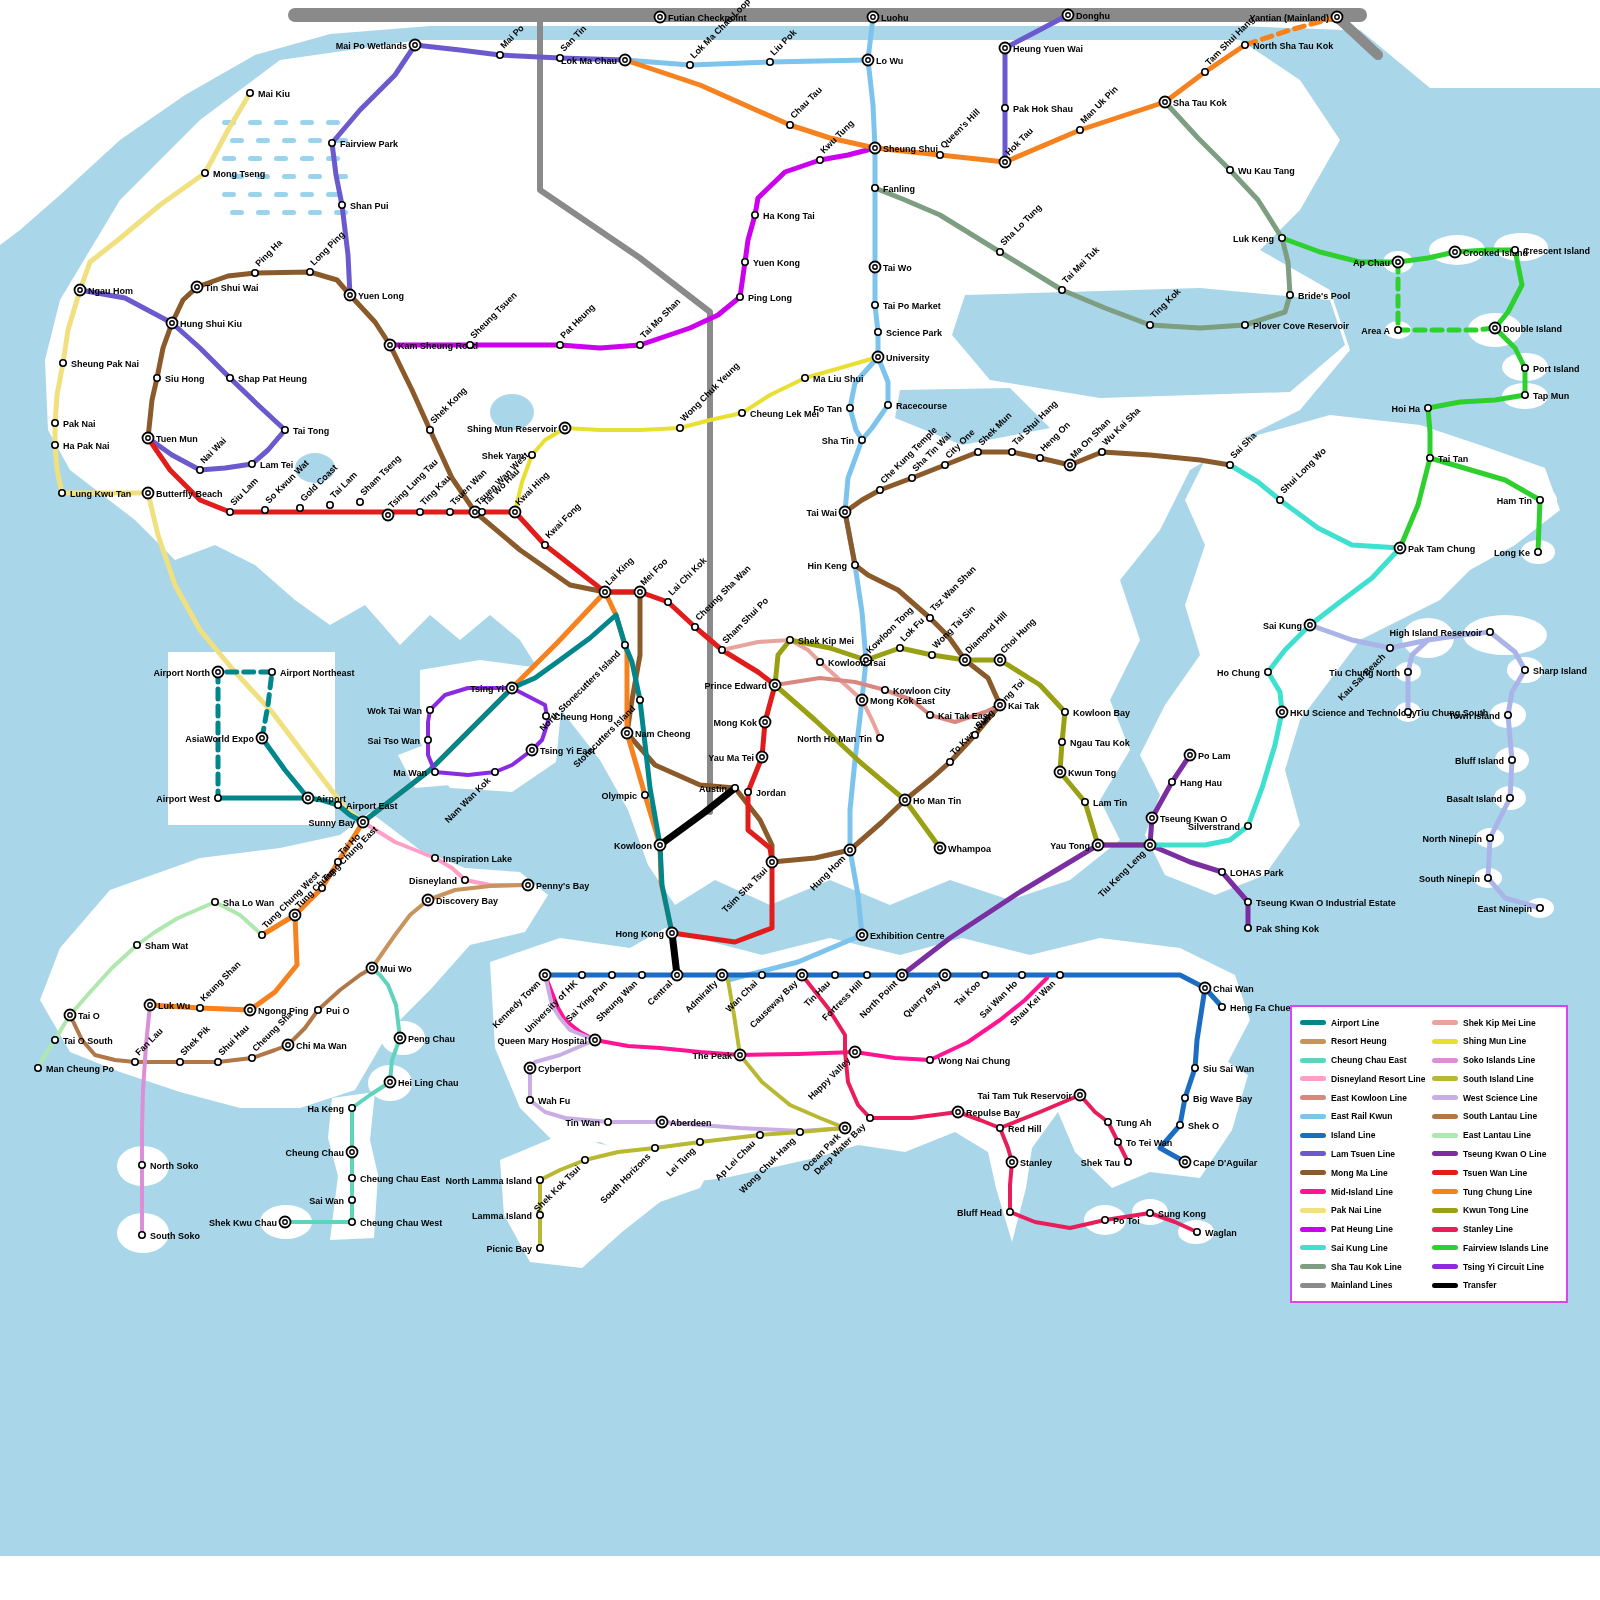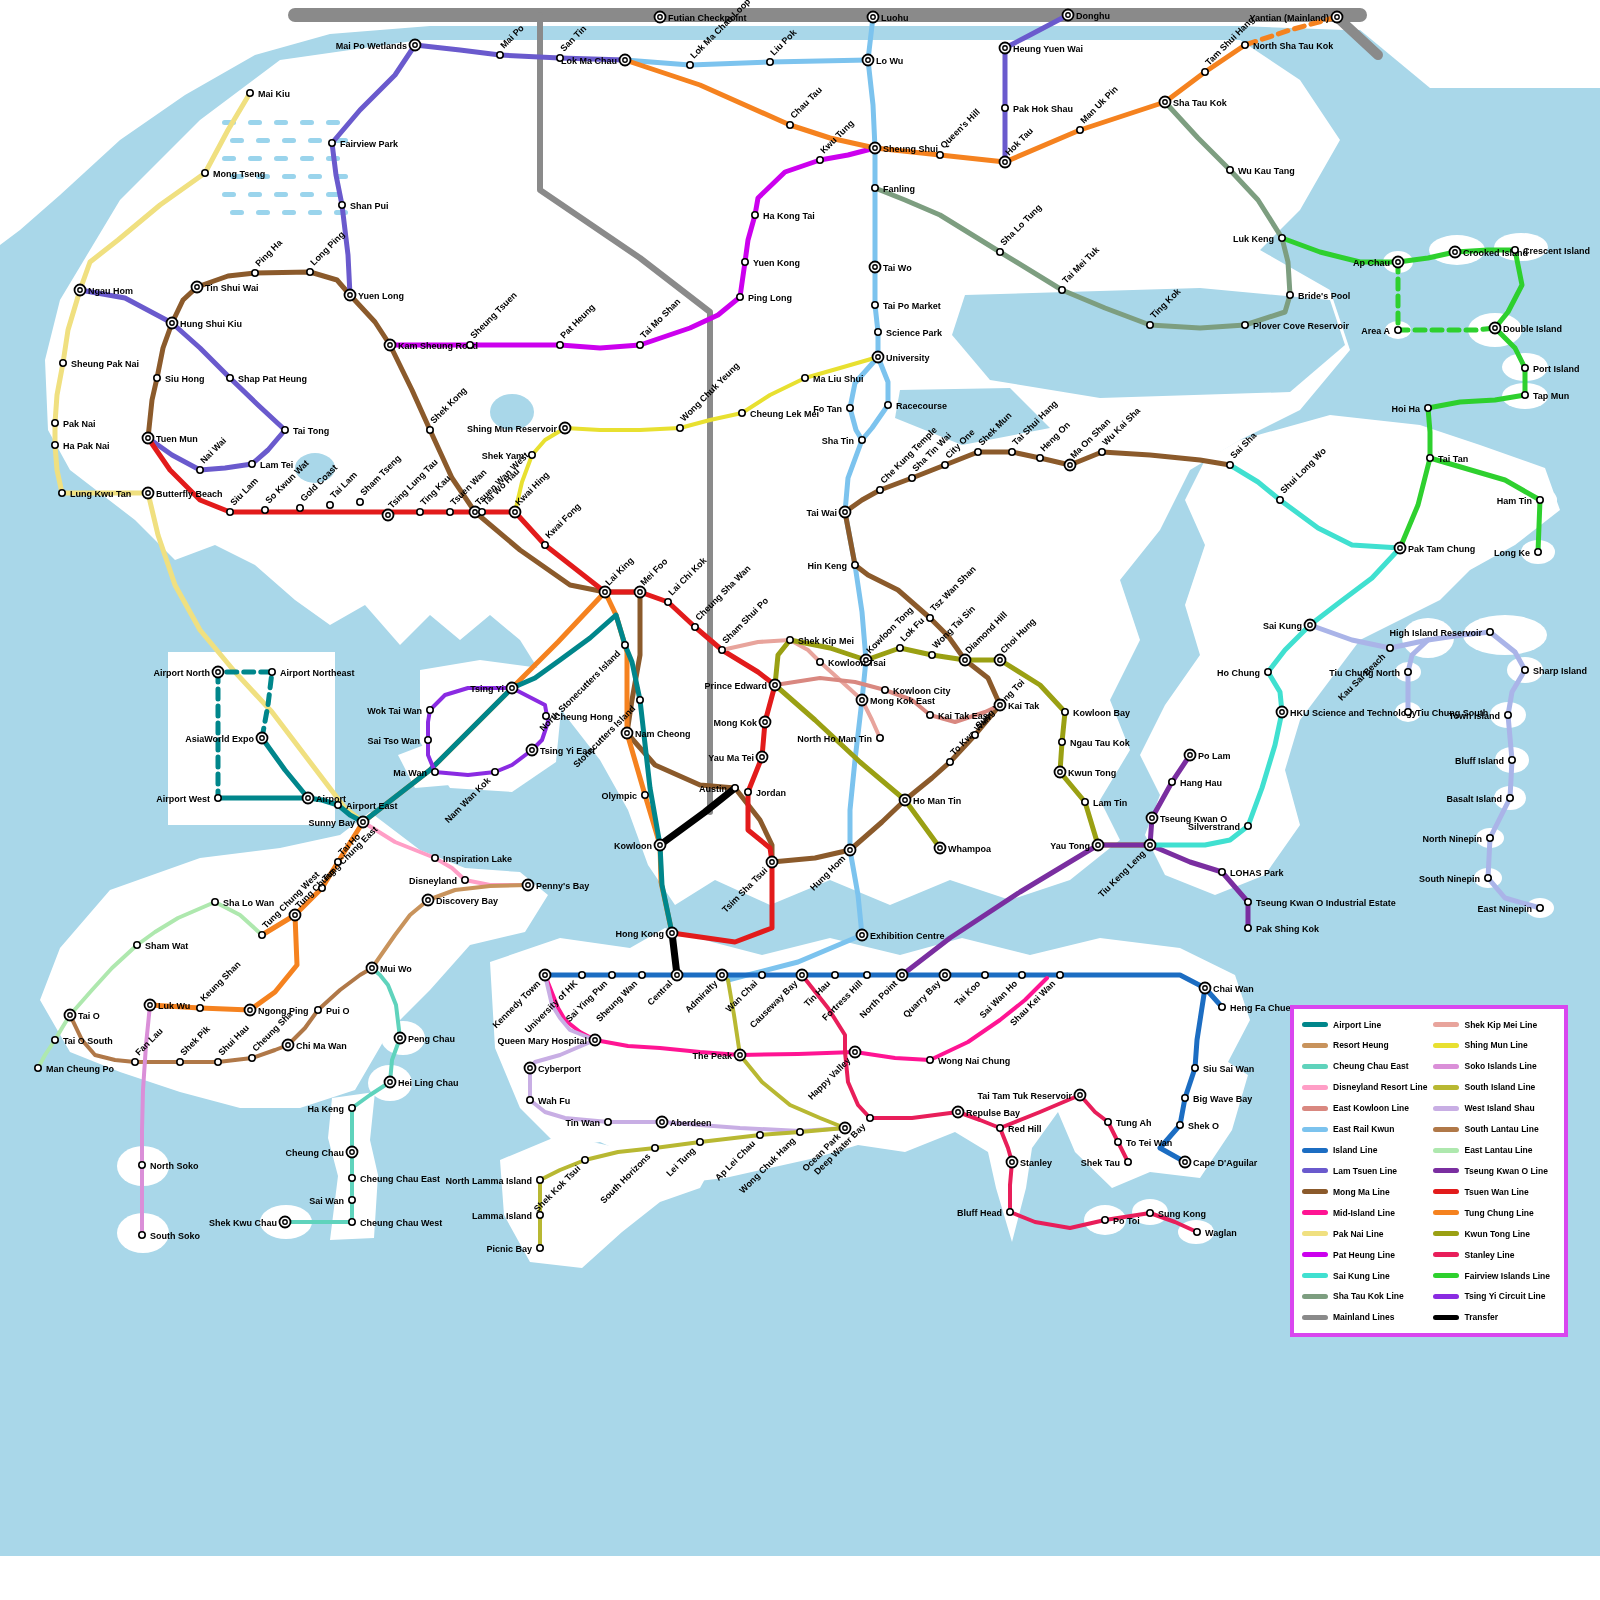--- a/index.html
+++ b/index.html
@@ -1,21 +1,21 @@
 <!DOCTYPE html>
 <html><head>
 <meta charset="utf-8">
 <style>
   html,body{margin:0;padding:0;background:#fff;}
   .stage{position:relative;width:1600px;height:1600px;background:#ef4444;overflow:hidden;
          font-family:"Liberation Sans",sans-serif;padding-left:16px;}
   #map-svg{position:absolute;left:0;top:0;}
   #map-svg text{font-family:"Liberation Sans",sans-serif;font-weight:bold;font-size:9px;fill:#000;}
-  #legend{position:absolute;left:1290px;top:1005px;width:278px;height:332px;background:#fff;
-          border:4px solid #d946ef;box-sizing:border-box;display:flex;gap:6px;padding:7px 8px;}
+  #legend{position:absolute;left:1290px;top:1005px;width:278px;height:298px;background:#fff;
+          border:2px solid #d946ef;box-sizing:border-box;display:flex;gap:6px;padding:7px 8px;}
   .lcol{flex:1;display:flex;flex-direction:column;justify-content:space-between;}
   .lrow{display:flex;align-items:center;gap:5px;height:17px;}
   .sw{width:26px;height:5px;border-radius:2.5px;flex:0 0 auto;}
   .ll{font-size:8.5px;font-weight:bold;white-space:nowrap;}
 </style>
 </head>
 <body>
 
 <div class="stage">
   <svg id="map-svg" width="1600" height="1600" viewBox="0 0 1600 1600">
@@ -1387,21 +1387,21 @@
         <div class="lrow">
           <span class="sw" style="background: rgb(218, 143, 216);"></span>
           <span class="ll">Soko Islands Line</span>
         </div>
         <div class="lrow">
           <span class="sw" style="background: rgb(184, 184, 50);"></span>
           <span class="ll">South Island Line</span>
         </div>
         <div class="lrow">
           <span class="sw" style="background: rgb(200, 174, 228);"></span>
-          <span class="ll">West Island Shau</span>
+          <span class="ll">West Science Line</span>
         </div>
         <div class="lrow">
           <span class="sw" style="background: rgb(176, 120, 72);"></span>
           <span class="ll">South Lantau Line</span>
         </div>
         <div class="lrow">
           <span class="sw" style="background: rgb(174, 232, 174);"></span>
           <span class="ll">East Lantau Line</span>
         </div>
         <div class="lrow">

